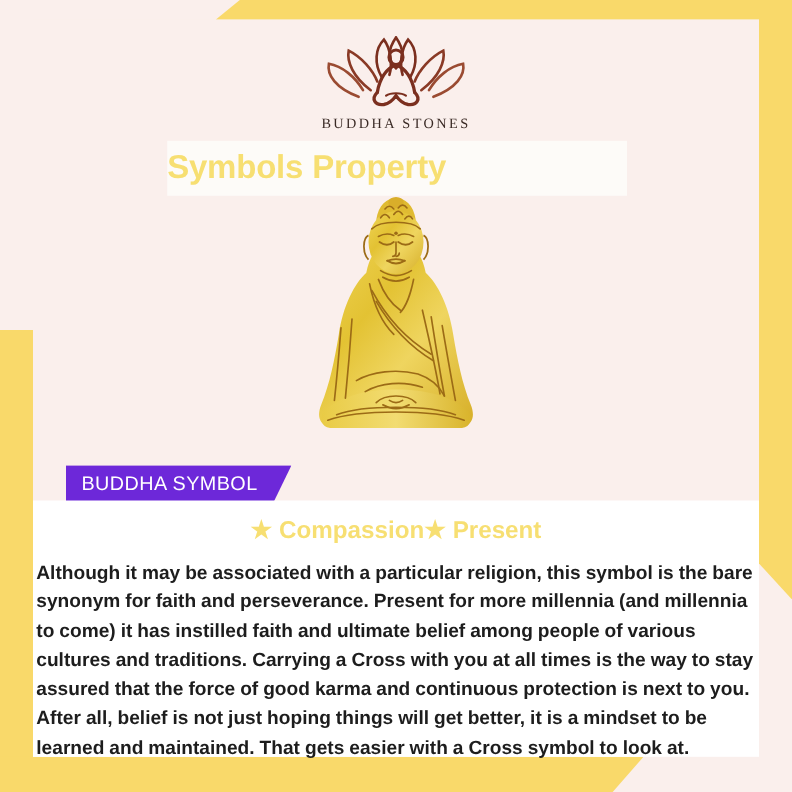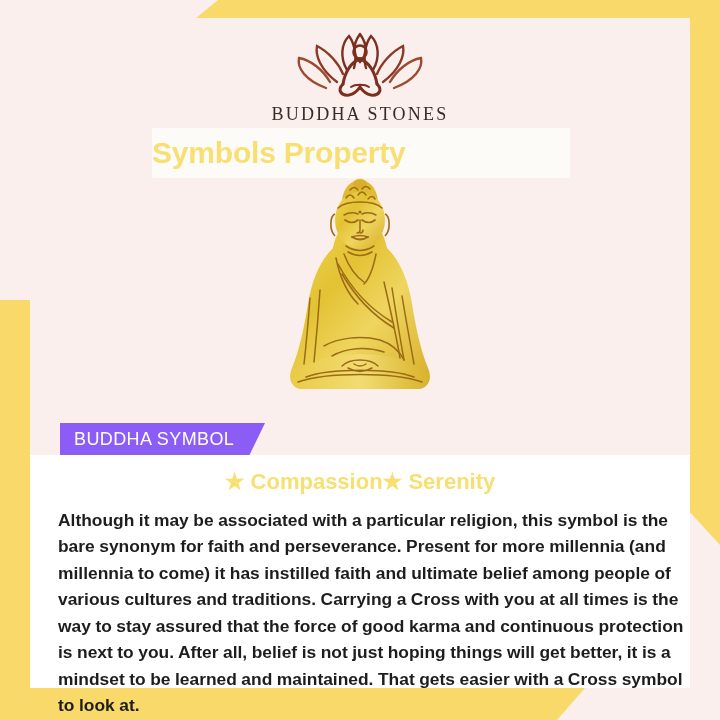--- a/index.html
+++ b/index.html
@@ -50,21 +50,21 @@
   .logo-wrap {
     position: absolute;
     left: 0; right: 0; top: 12px;
     display: flex; flex-direction: column;
     align-items: center;
   }
   .logo-mark { width: 150px; height: 68px; display: block; }
   .logo-text {
     margin-top: 6px;
     font-family: "Liberation Serif", serif;
-    font-size: 18px;
+    font-size: 13px;
     letter-spacing: 2.2px;
     color: #3a2a25;
     font-weight: 400;
     text-align: right;
   }
 
   .title-banner {
     position: absolute;
     left: 122px; width: 418px; top: 110px; height: 50px;
     background: #fdfbf8;
@@ -82,21 +82,21 @@
     left: 0; right: 0; top: 160px;
     display: flex; justify-content: center;
   }
   .buddha-svg { width: 160px; height: 232px; display: block; }
 
   
   .badge {
     position: absolute;
     left: 30px; top: 405px;
     height: 33px; width: 205px;
-    background: #8b5cf6;
+    background: #6d28d9;
     clip-path: polygon(0 0, 100% 0, calc(100% - 16px) 100%, 0 100%);
     display: flex; align-items: center;
   }
   .badge-text {
     color: #ffffff;
     font-size: 18px;
     letter-spacing: 0.4px;
     padding-left: 14px;
     font-weight: 400;
   }
@@ -118,21 +118,20 @@
   }
   .body-text {
     margin-top: 12px;
     padding: 0 2px;
     font-size: 17.4px;
     font-weight: bold;
     line-height: 1.52;
     color: #1d1d1d;
     text-align: left;
     word-spacing: -0.3px;
-    margin-left: 25px;
   }
 </style>
 </head>
 <body>
 
 <div id="page">
 
   <div class="deco-top"></div>
   <div class="deco-right"></div>
   <div class="deco-left"></div>
@@ -260,17 +259,17 @@
       </svg>
     </div>
 
     <div class="badge">
       <span class="badge-text">BUDDHA SYMBOL</span>
     </div>
 
   </div>
 
   <div class="panel">
-    <div class="subtitle">★ Compassion★ Serenity</div>
+    <div class="subtitle">★ Compassion★ Present</div>
     <div class="body-text">Although it may be associated with a particular religion, this symbol is the bare synonym for faith and perseverance. Present for more millennia (and millennia to come) it has instilled faith and ultimate belief among people of various cultures and traditions. Carrying a Cross with you at all times is the way to stay assured that the force of good karma and continuous protection is next to you. After all, belief is not just hoping things will get better, it is a mindset to be learned and maintained. That gets easier with a Cross symbol to look at.</div>
   </div>
 
 </div>
 
 </body></html>

